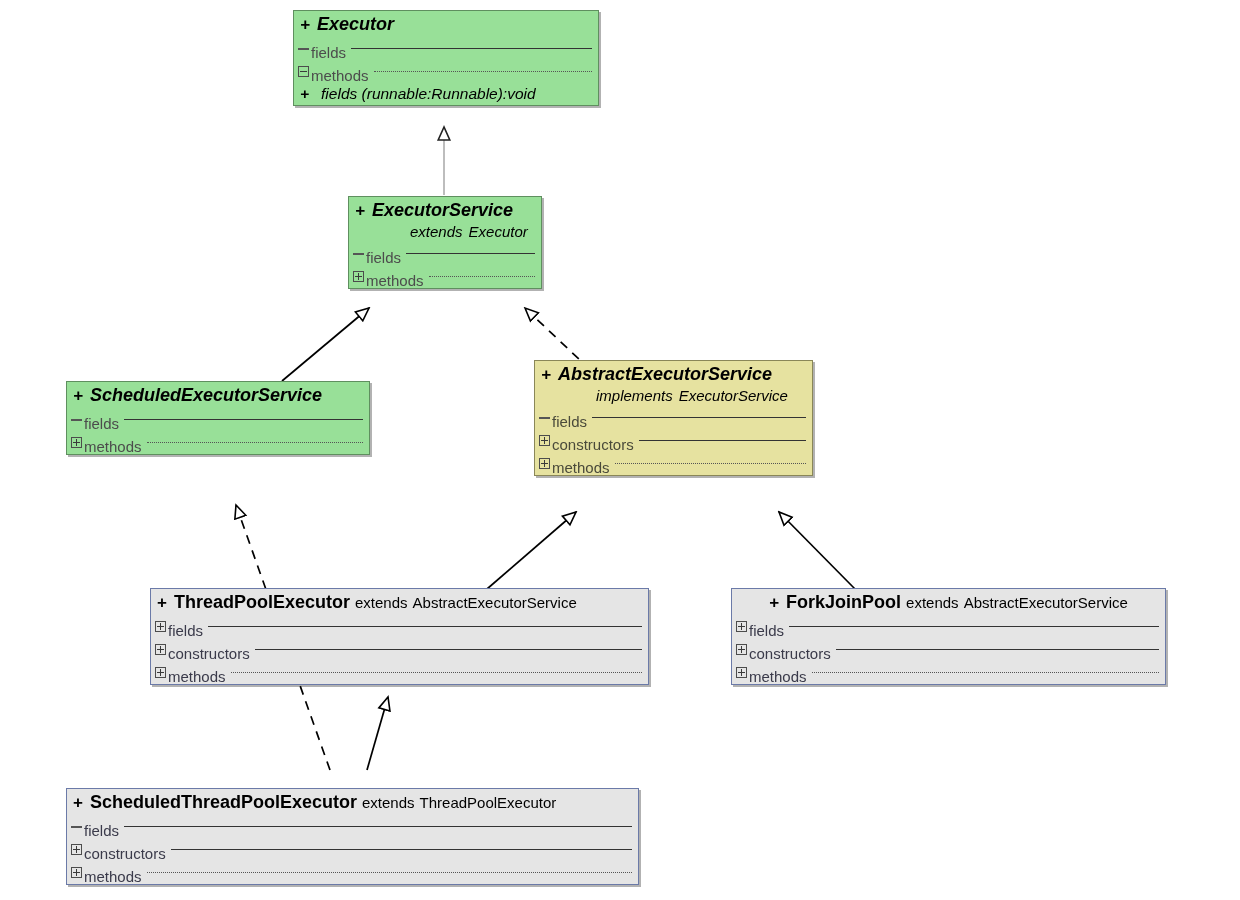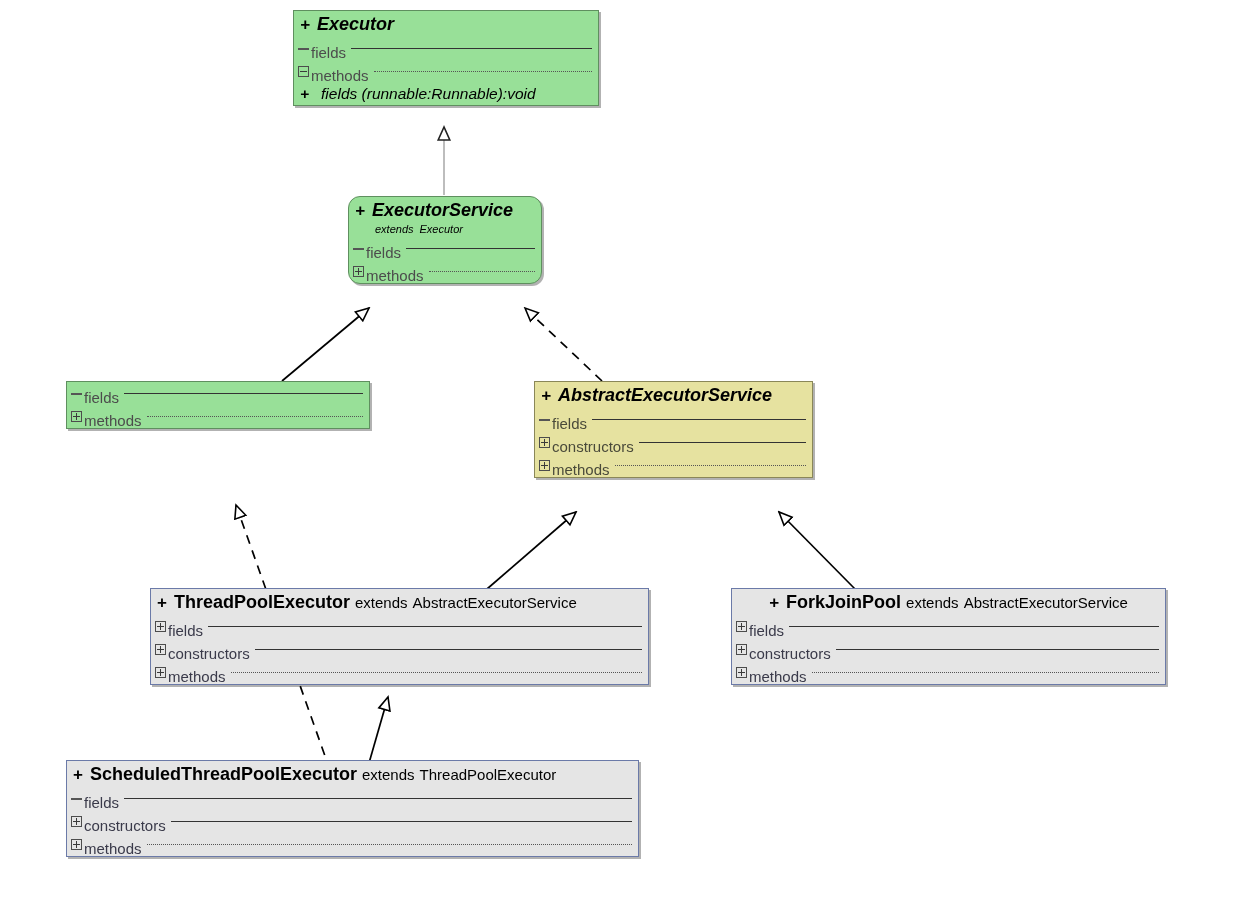--- a/index.html
+++ b/index.html
@@ -55,26 +55,27 @@
   .uml-box.abstract .rel { font-style: italic; }
 
   .hdr .ext-inline {
     font-size: 15px;
     font-weight: normal;
     font-style: normal;
     color: #000;
     margin-left: 5px;
   }
   .rel {
-    font-size: 11px;
+    font-size: 15px;
     font-weight: normal;
     color: #000;
     padding: 0 6px 2px 26px;
     white-space: nowrap;
     line-height: 1.15;
+    margin-left: 35px;
   }
   .rel .kw { margin-right: 6px; }
 
   .section {
     display: flex;
     align-items: center;
     height: 23px;
     padding: 0 4px 0 4px;
     white-space: nowrap;
   }
@@ -217,56 +218,62 @@
       <span class="toggle"></span>
       <span class="sec-label">methods</span>
       <span class="rule dotted"></span>
     </div>
     <div class="member">
       <span class="mvis">+</span>
       <span>fields (runnable:Runnable):void</span>
     </div>
   </div>
 
-  <div class="uml-box green abstract" style="left:348px; top:196px; width:194px;border-radius:12px;">
+  <div class="uml-box green abstract" style="left:348px; top:196px; width:194px;">
     <div class="hdr">
       <span class="vis">+</span><span class="cname">ExecutorService</span>
     </div>
     <div class="rel">
       <span class="kw">extends</span><span>Executor</span>
     </div>
     <div class="section">
       <span class="dash"></span>
       <span class="sec-label">fields</span>
       <span class="rule"></span>
     </div>
     <div class="section">
       <span class="toggle plus"></span>
       <span class="sec-label">methods</span>
       <span class="rule dotted"></span>
     </div>
   </div>
 
   <div class="uml-box green abstract" style="left:66px; top:381px; width:304px;">
-    <div class="section">
-      <span class="dash"></span>
-      <span class="sec-label">fields</span>
-      <span class="rule"></span>
-    </div>
-    <div class="section">
-      <span class="toggle plus"></span>
-      <span class="sec-label">methods</span>
-      <span class="rule dotted"></span>
-    </div>
-  </div>
-
-  <div class="uml-box yellow abstract" style="left:534px; top:381px; width:279px;">
+    <div class="hdr">
+      <span class="vis">+</span><span class="cname">ScheduledExecutorService</span>
+    </div>
+    <div class="section">
+      <span class="dash"></span>
+      <span class="sec-label">fields</span>
+      <span class="rule"></span>
+    </div>
+    <div class="section">
+      <span class="toggle plus"></span>
+      <span class="sec-label">methods</span>
+      <span class="rule dotted"></span>
+    </div>
+  </div>
+
+  <div class="uml-box yellow abstract" style="left:534px; top:360px; width:279px;">
     <div class="hdr">
       <span class="vis">+</span><span class="cname">AbstractExecutorService</span>
     </div>
+    <div class="rel">
+      <span class="kw">implements</span><span>ExecutorService</span>
+    </div>
     <div class="section">
       <span class="dash"></span>
       <span class="sec-label">fields</span>
       <span class="rule"></span>
     </div>
     <div class="section">
       <span class="toggle plus"></span>
       <span class="sec-label">constructors</span>
       <span class="rule"></span>
     </div>
@@ -312,21 +319,21 @@
       <span class="sec-label">constructors</span>
       <span class="rule"></span>
     </div>
     <div class="section">
       <span class="toggle plus"></span>
       <span class="sec-label">methods</span>
       <span class="rule dotted"></span>
     </div>
   </div>
 
-  <div class="uml-box blue" style="left:66px; top:760px; width:573px;">
+  <div class="uml-box blue" style="left:66px; top:788px; width:573px;">
     <div class="hdr">
       <span class="vis">+</span><span class="cname">ScheduledThreadPoolExecutor</span><span class="ext-inline">extends</span><span class="ext-inline">ThreadPoolExecutor</span>
     </div>
     <div class="section">
       <span class="dash"></span>
       <span class="sec-label">fields</span>
       <span class="rule"></span>
     </div>
     <div class="section">
       <span class="toggle plus"></span>

